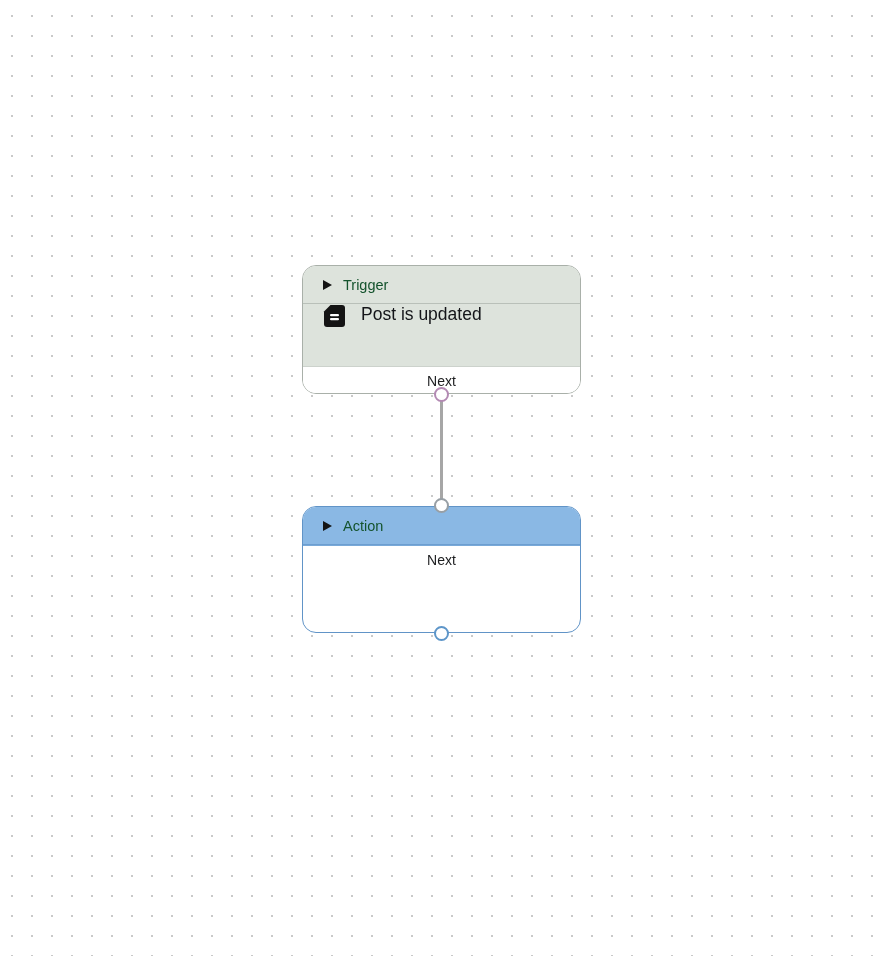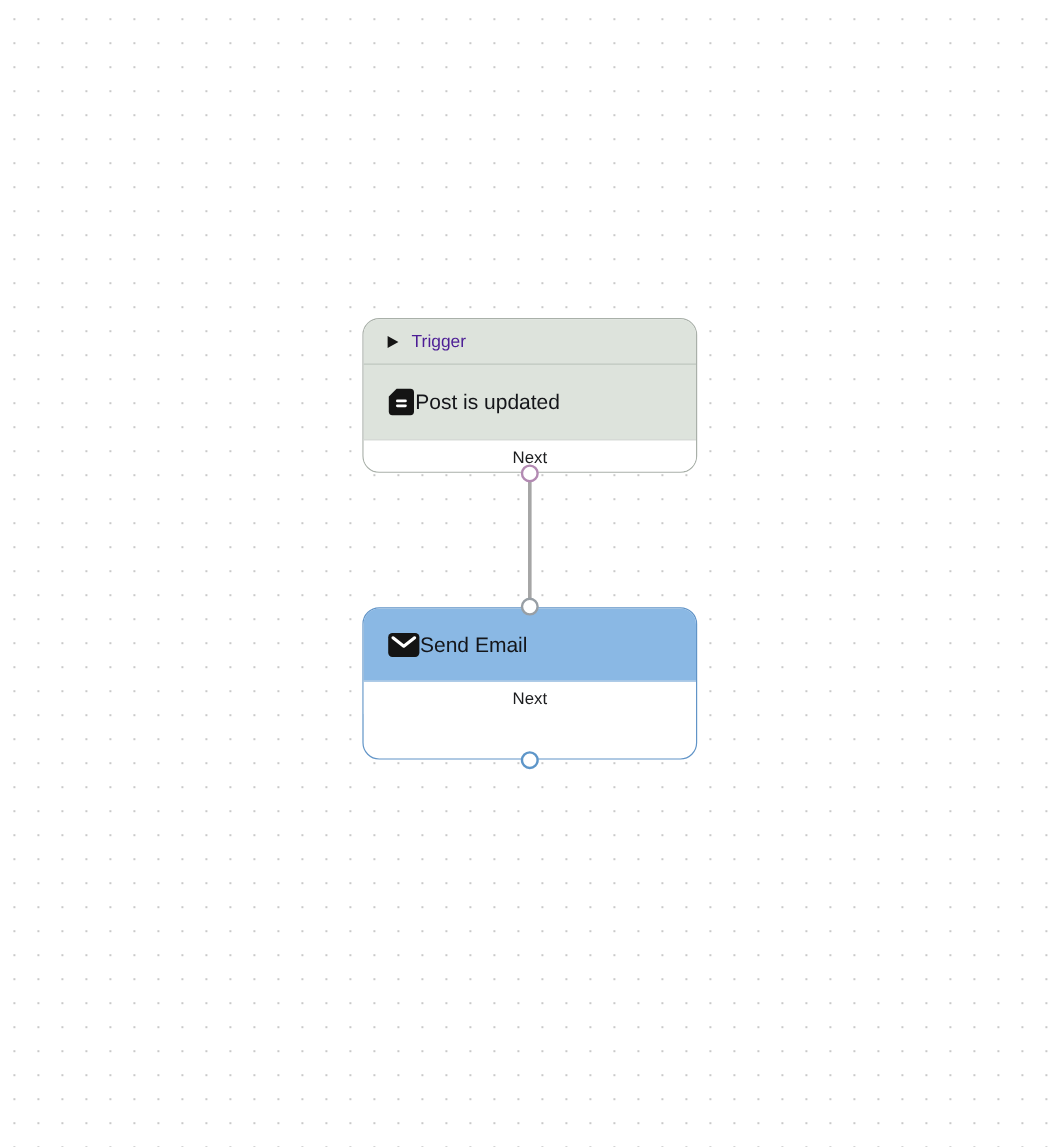--- a/index.html
+++ b/index.html
@@ -37,25 +37,26 @@
     cursor: pointer;
   }
   .tri {
     width: 0; height: 0;
     border-top: 5.5px solid transparent;
     border-bottom: 5.5px solid transparent;
     border-left: 9px solid #141414;
   }
   .type-label {
     font-size: 14.5px;
-    color: #4c1d95;
+    color: #14532d;
   }
   .node-body {
     display: flex;
-    align-items: center;
+    align-items: flex-start;
+    gap: 15px;
     padding: 0 20px;
   }
   .title-label {
     font-size: 17.5px;
     color: #141519;
   }
   .node-footer {
     background: #ffffff;
     height: 27px;
     display: flex;
@@ -152,28 +153,23 @@
       <span class="title-label">Post is updated</span>
     </div>
     <div class="node-footer">
       <span class="footer-label">Next</span>
     </div>
   </div>
 
   <div class="edge-line"></div>
 
   <div class="node node-action">
-    <div class="node-body">
-      <span class="icon">
-        <svg width="27" height="21" viewBox="0 0 27 21">
-          <rect x="0.5" y="0.5" width="26" height="20" rx="3.5" fill="#141414"></rect>
-          <path d="M4.5 4.5 L13.5 11.5 L22.5 4.5" stroke="#ffffff" stroke-width="2.6" fill="none" stroke-linecap="round" stroke-linejoin="round"></path>
-        </svg>
-      </span>
-      <span class="title-label">Send Email</span>
+    <div class="node-header">
+      <span class="tri"></span>
+      <span class="type-label">Action</span>
     </div>
     <div class="node-footer">
       <span class="footer-label">Next</span>
     </div>
   </div>
 
   <div class="port port-trigger-next"></div>
   <div class="port port-action-in"></div>
   <div class="port port-action-next"></div>
 

